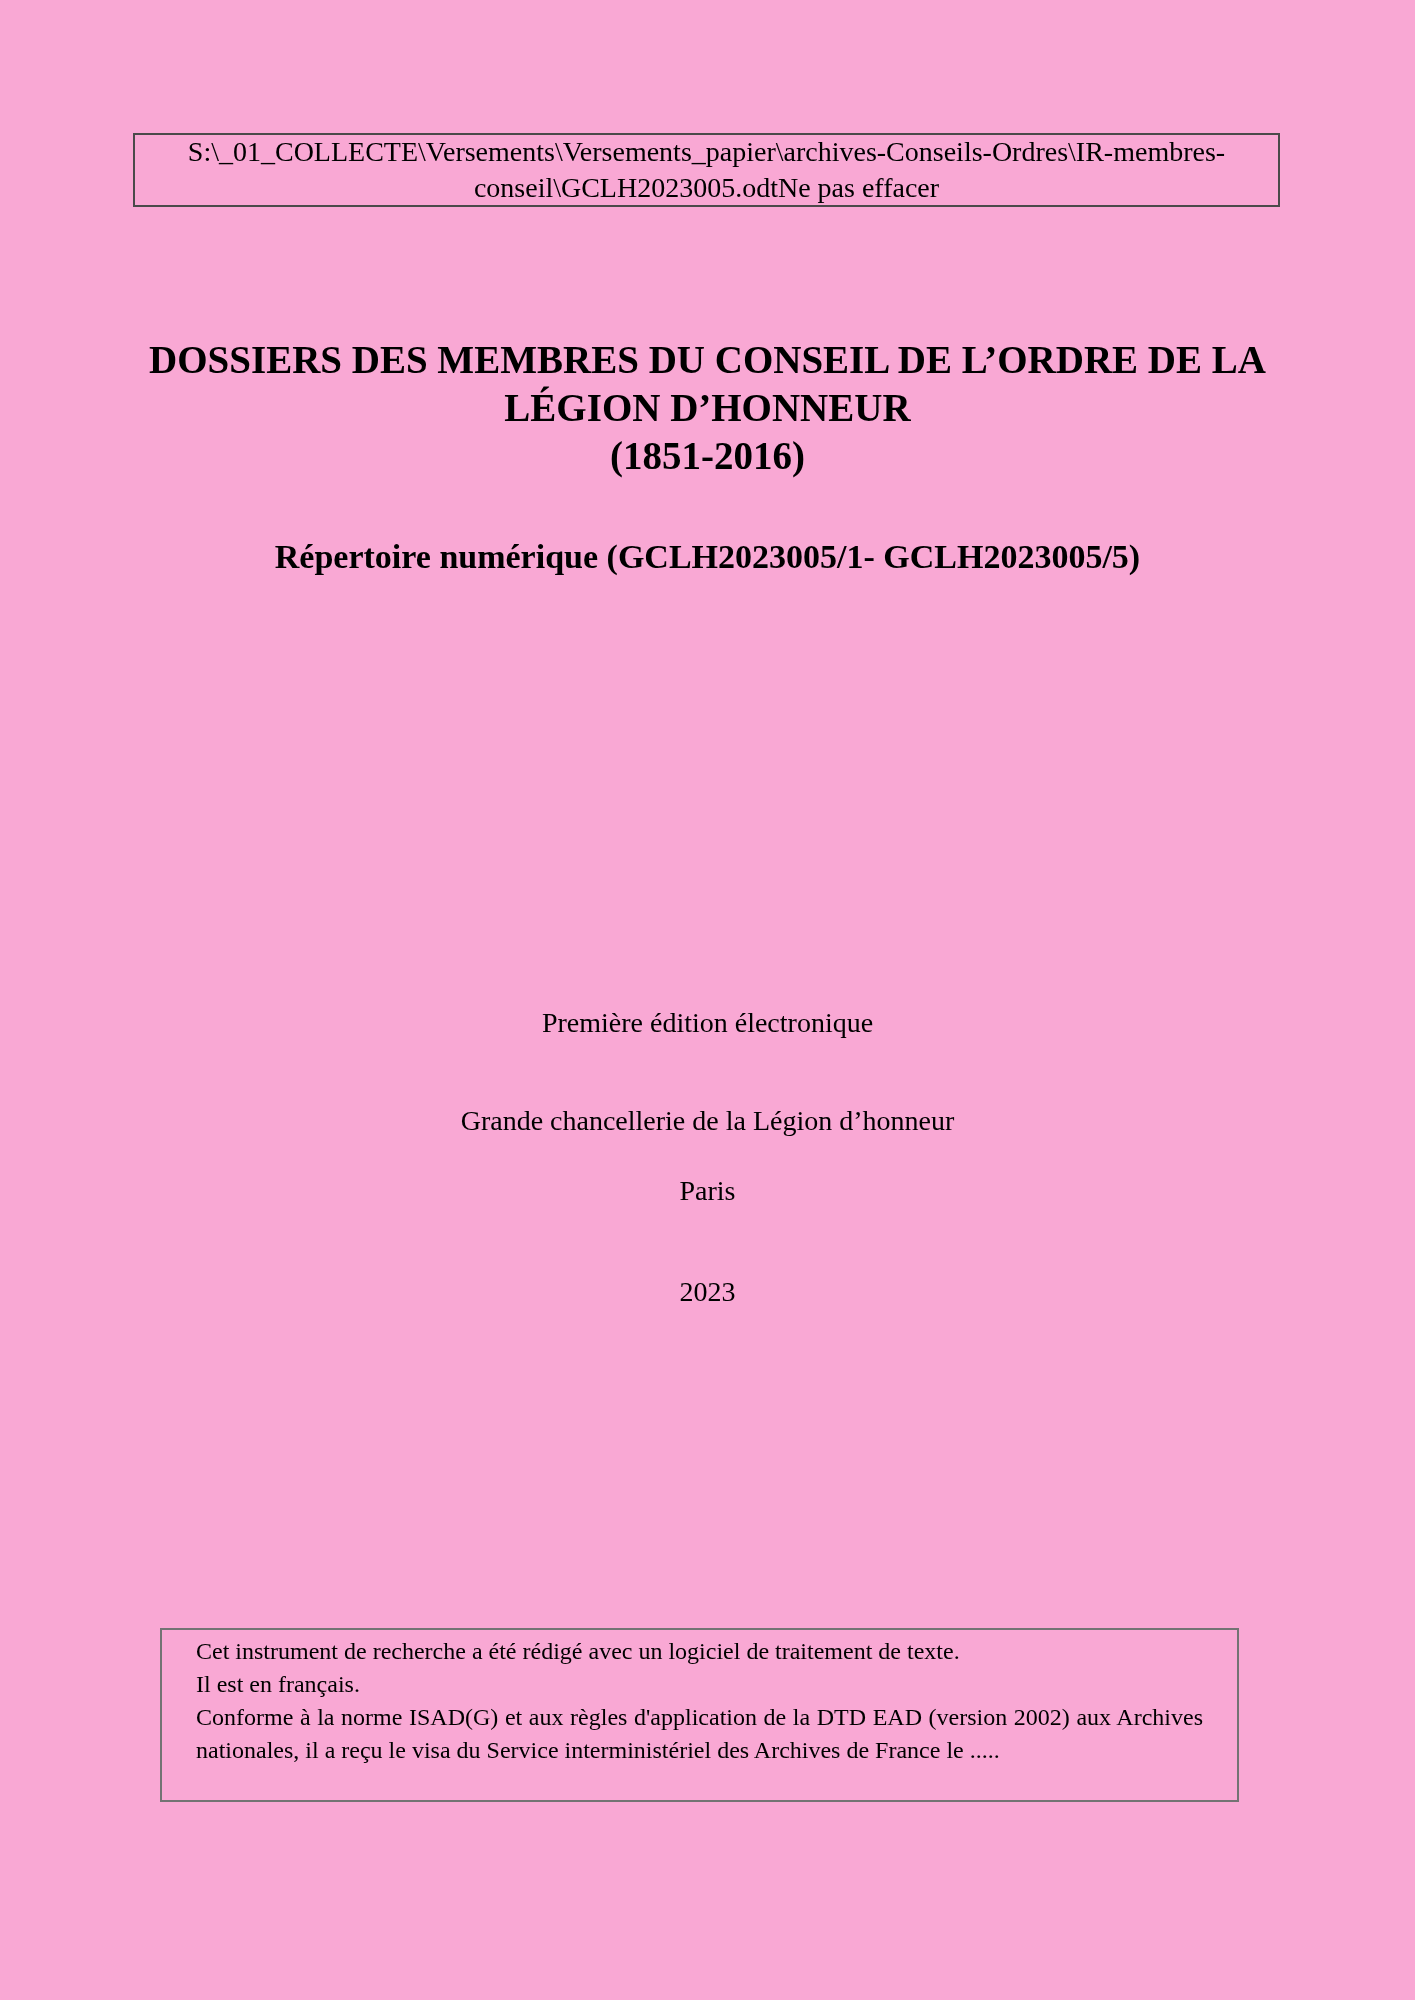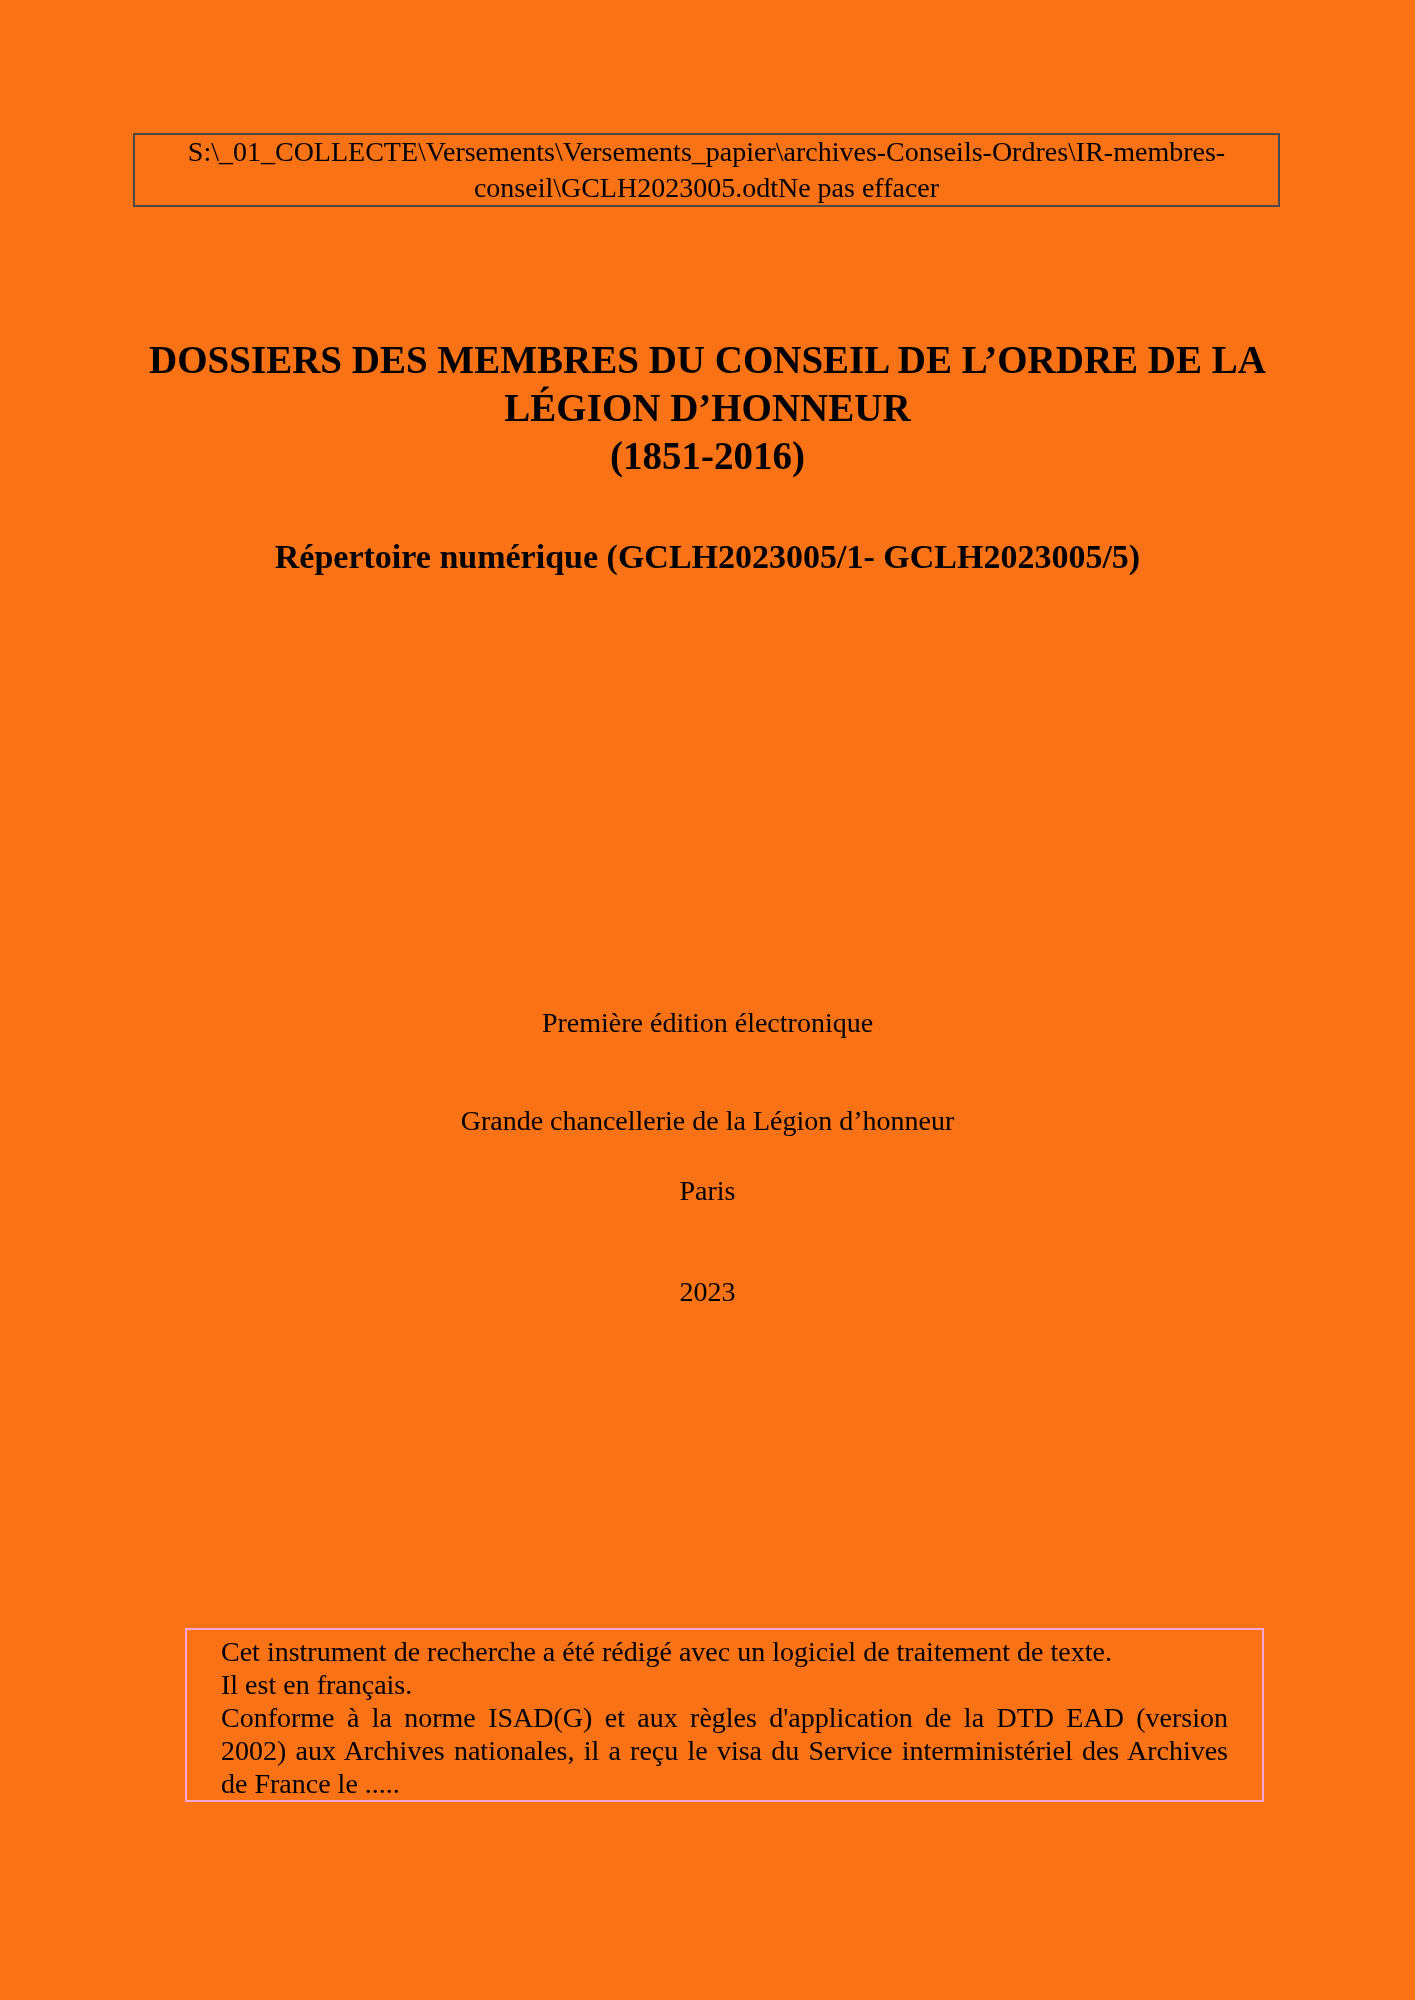--- a/index.html
+++ b/index.html
@@ -5,21 +5,21 @@
   * { margin: 0; padding: 0; box-sizing: border-box; }
   html, body { background: #ffffff; }
   body {
     font-family: "Liberation Serif", "DejaVu Serif", serif;
     color: #000000;
   }
   .page {
     position: relative;
     width: 1415px;
     height: 2000px;
-    background: #f97316;
+    background: #f9a8d4;
     overflow: hidden;
   }
 
   
   .header-box {
     position: absolute;
     left: 133px;
     top: 133px;
     width: 1147px;
     height: 74px;
@@ -76,27 +76,27 @@
     line-height: 38px;
   }
   .edition   { top: 1004px; }
   .publisher { top: 1102px; }
   .city      { top: 1172px; }
   .year      { top: 1233px; margin-top: 40px; }
 
   
   .notice-box {
     position: absolute;
-    left: 185px;
+    left: 160px;
     top: 1628px;
     width: 1079px;
     height: 174px;
-    border: 2px solid #f9a8d4;
+    border: 2px solid #737373;
     padding: 5px 34px 0 34px;
-    font-size: 28px;
+    font-size: 24px;
     line-height: 33px;
     text-align: left;
   }
   .notice-box p.justified {
     text-align: justify;
   }
 </style>
 </head>
 <body>
 

